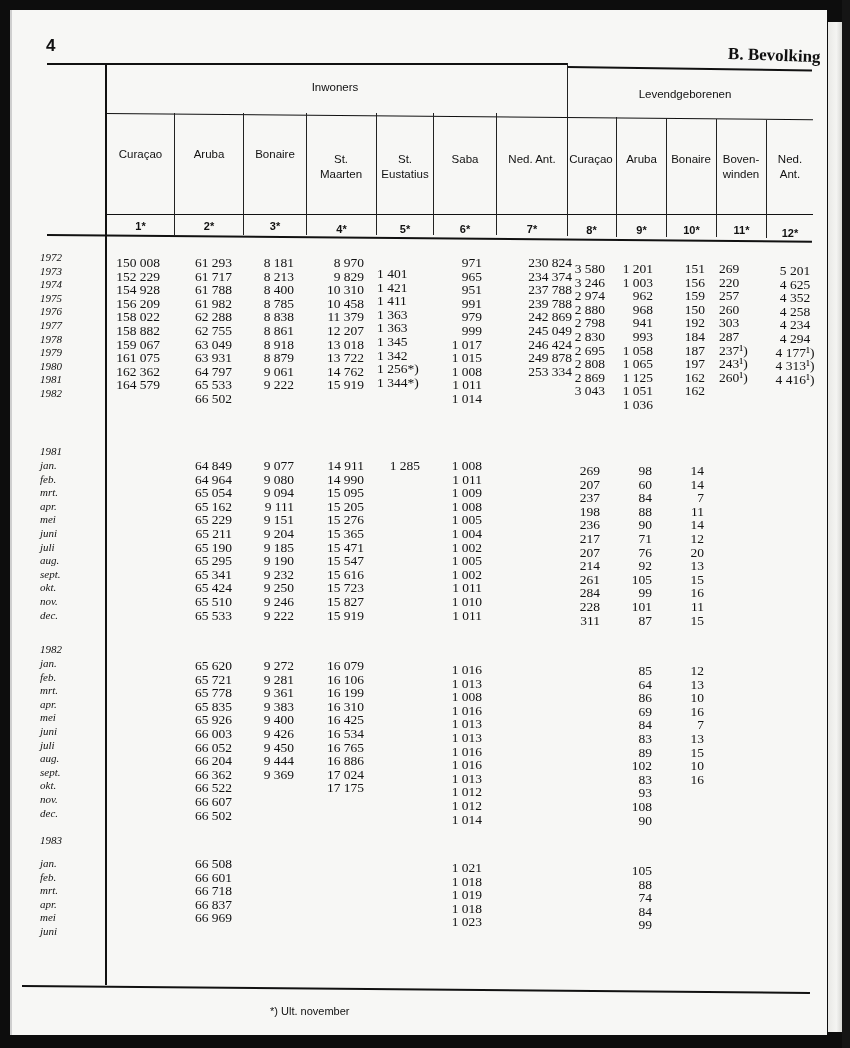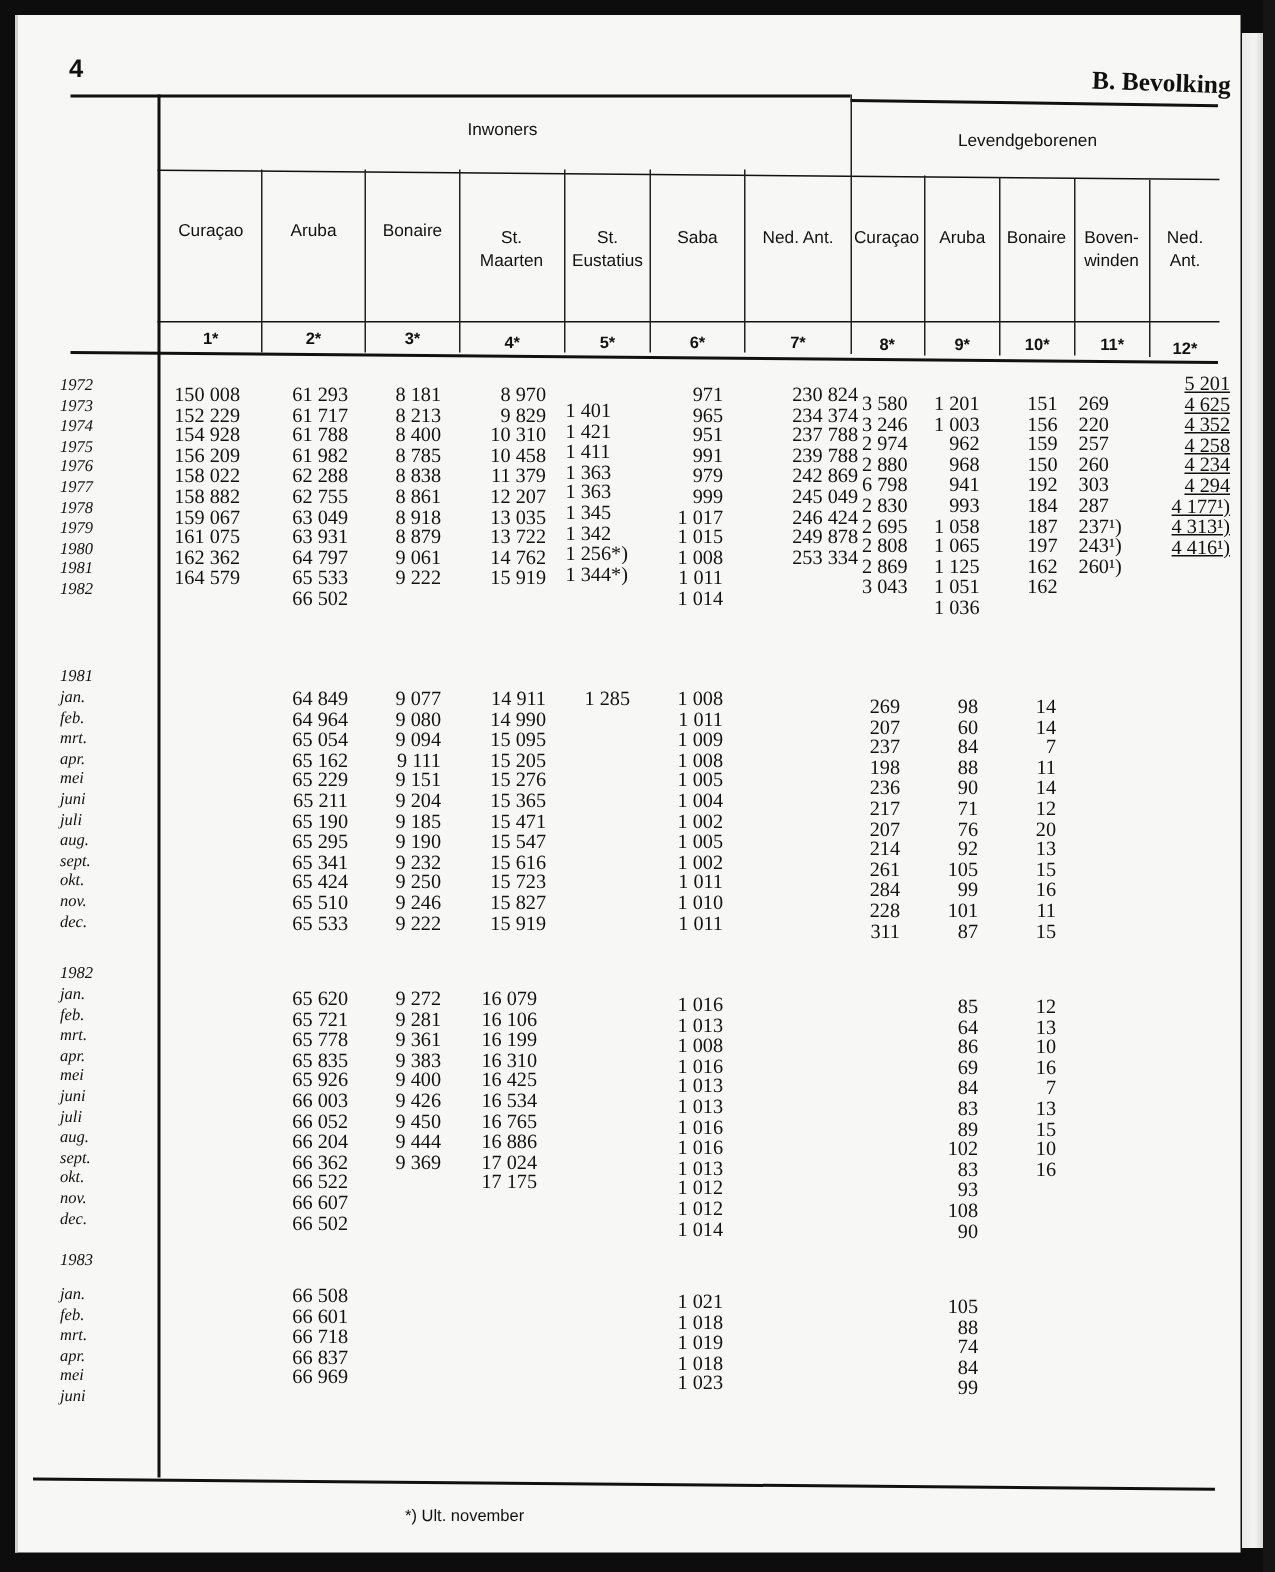--- a/index.html
+++ b/index.html
@@ -100,29 +100,29 @@
     <div>1977</div>
     <div>1978</div>
     <div>1979</div>
     <div>1980</div>
     <div>1981</div>
     <div>1982</div>
   </div>
 <div class="col" style="left:108px;top:256px;width:52px;"><div>150 008</div><div>152 229</div><div>154 928</div><div>156 209</div><div>158 022</div><div>158 882</div><div>159 067</div><div>161 075</div><div>162 362</div><div>164 579</div><div></div></div>
 <div class="col" style="left:180px;top:256px;width:52px;"><div>61 293</div><div>61 717</div><div>61 788</div><div>61 982</div><div>62 288</div><div>62 755</div><div>63 049</div><div>63 931</div><div>64 797</div><div>65 533</div><div>66 502</div></div>
 <div class="col" style="left:250px;top:256px;width:44px;"><div>8 181</div><div>8 213</div><div>8 400</div><div>8 785</div><div>8 838</div><div>8 861</div><div>8 918</div><div>8 879</div><div>9 061</div><div>9 222</div><div></div></div>
-<div class="col" style="left:315px;top:256px;width:49px;"><div>8 970</div><div>9 829</div><div>10 310</div><div>10 458</div><div>11 379</div><div>12 207</div><div>13 035</div><div>13 722</div><div>14 762</div><div>15 919</div><div></div></div>
+<div class="col" style="left:315px;top:256px;width:49px;"><div>8 970</div><div>9 829</div><div>10 310</div><div>10 458</div><div>11 379</div><div>12 207</div><div>13 018</div><div>13 722</div><div>14 762</div><div>15 919</div><div></div></div>
 <div class="col" style="left:377px;top:256px;width:38px;text-align:left;margin-top:11px;"><div>1 401</div><div>1 421</div><div>1 411</div><div>1 363</div><div>1 363</div><div>1 345</div><div>1 342</div><div>1 256*)</div><div>1 344*)</div><div></div><div></div></div>
 <div class="col" style="left:440px;top:256px;width:42px;"><div>971</div><div>965</div><div>951</div><div>991</div><div>979</div><div>999</div><div>1 017</div><div>1 015</div><div>1 008</div><div>1 011</div><div>1 014</div></div>
 <div class="col" style="left:520px;top:256px;width:52px;"><div>230 824</div><div>234 374</div><div>237 788</div><div>239 788</div><div>242 869</div><div>245 049</div><div>246 424</div><div>249 878</div><div>253 334</div><div></div><div></div></div>
-<div class="col" style="left:565px;top:262px;width:40px;"><div>3 580</div><div>3 246</div><div>2 974</div><div>2 880</div><div>6 798</div><div>2 830</div><div>2 695</div><div>2 808</div><div>2 869</div><div>3 043</div><div></div></div>
+<div class="col" style="left:565px;top:262px;width:40px;"><div>3 580</div><div>3 246</div><div>2 974</div><div>2 880</div><div>2 798</div><div>2 830</div><div>2 695</div><div>2 808</div><div>2 869</div><div>3 043</div><div></div></div>
 <div class="col" style="left:616px;top:262px;width:37px;"><div>1 201</div><div>1 003</div><div>962</div><div>968</div><div>941</div><div>993</div><div>1 058</div><div>1 065</div><div>1 125</div><div>1 051</div><div>1 036</div></div>
 <div class="col" style="left:677px;top:262px;width:28px;"><div>151</div><div>156</div><div>159</div><div>150</div><div>192</div><div>184</div><div>187</div><div>197</div><div>162</div><div>162</div><div></div></div>
 <div class="col" style="left:719px;top:262px;width:44px;text-align:left;"><div>269</div><div>220</div><div>257</div><div>260</div><div>303</div><div>287</div><div>237¹)</div><div>243¹)</div><div>260¹)</div><div></div><div></div></div>
-<div class="col" style="left:770px;top:249px;width:50px;text-align:right;text-decoration:underline;"><div>5 201</div><div>4 625</div><div>4 352</div><div>4 258</div><div>4 234</div><div>4 294</div><div>4 177¹)</div><div>4 313¹)</div><div>4 416¹)</div><div></div><div></div></div>
+<div class="col" style="left:770px;top:264px;width:50px;text-align:center;"><div>5 201</div><div>4 625</div><div>4 352</div><div>4 258</div><div>4 234</div><div>4 294</div><div>4 177¹)</div><div>4 313¹)</div><div>4 416¹)</div><div></div><div></div></div>
 
 <div class="rowlabels" style="top:445px;">
     <div>1981</div>
   </div>
 <div class="rowlabels" style="top:459px;">
     <div>jan.</div>
     <div>feb.</div>
     <div>mrt.</div>
     <div>apr.</div>
     <div>mei</div>
@@ -155,21 +155,21 @@
     <div>juni</div>
     <div>juli</div>
     <div>aug.</div>
     <div>sept.</div>
     <div>okt.</div>
     <div>nov.</div>
     <div>dec.</div>
   </div>
 <div class="col" style="left:180px;top:659px;width:52px;"><div>65 620</div><div>65 721</div><div>65 778</div><div>65 835</div><div>65 926</div><div>66 003</div><div>66 052</div><div>66 204</div><div>66 362</div><div>66 522</div><div>66 607</div><div>66 502</div></div>
 <div class="col" style="left:250px;top:659px;width:44px;"><div>9 272</div><div>9 281</div><div>9 361</div><div>9 383</div><div>9 400</div><div>9 426</div><div>9 450</div><div>9 444</div><div>9 369</div><div></div><div></div><div></div></div>
-<div class="col" style="left:315px;top:659px;width:49px;text-align:center;"><div>16 079</div><div>16 106</div><div>16 199</div><div>16 310</div><div>16 425</div><div>16 534</div><div>16 765</div><div>16 886</div><div>17 024</div><div>17 175</div><div></div><div></div></div>
+<div class="col" style="left:315px;top:659px;width:49px;"><div>16 079</div><div>16 106</div><div>16 199</div><div>16 310</div><div>16 425</div><div>16 534</div><div>16 765</div><div>16 886</div><div>17 024</div><div>17 175</div><div></div><div></div></div>
 <div class="col" style="left:440px;top:663px;width:42px;"><div>1 016</div><div>1 013</div><div>1 008</div><div>1 016</div><div>1 013</div><div>1 013</div><div>1 016</div><div>1 016</div><div>1 013</div><div>1 012</div><div>1 012</div><div>1 014</div></div>
 <div class="col" style="left:620px;top:664px;width:32px;"><div>85</div><div>64</div><div>86</div><div>69</div><div>84</div><div>83</div><div>89</div><div>102</div><div>83</div><div>93</div><div>108</div><div>90</div></div>
 <div class="col" style="left:680px;top:664px;width:24px;"><div>12</div><div>13</div><div>10</div><div>16</div><div>7</div><div>13</div><div>15</div><div>10</div><div>16</div><div></div><div></div><div></div></div>
 
 <div class="rowlabels" style="top:834px;">
     <div>1983</div>
   </div>
 <div class="rowlabels" style="top:857px;">
     <div>jan.</div>
     <div>feb.</div>

